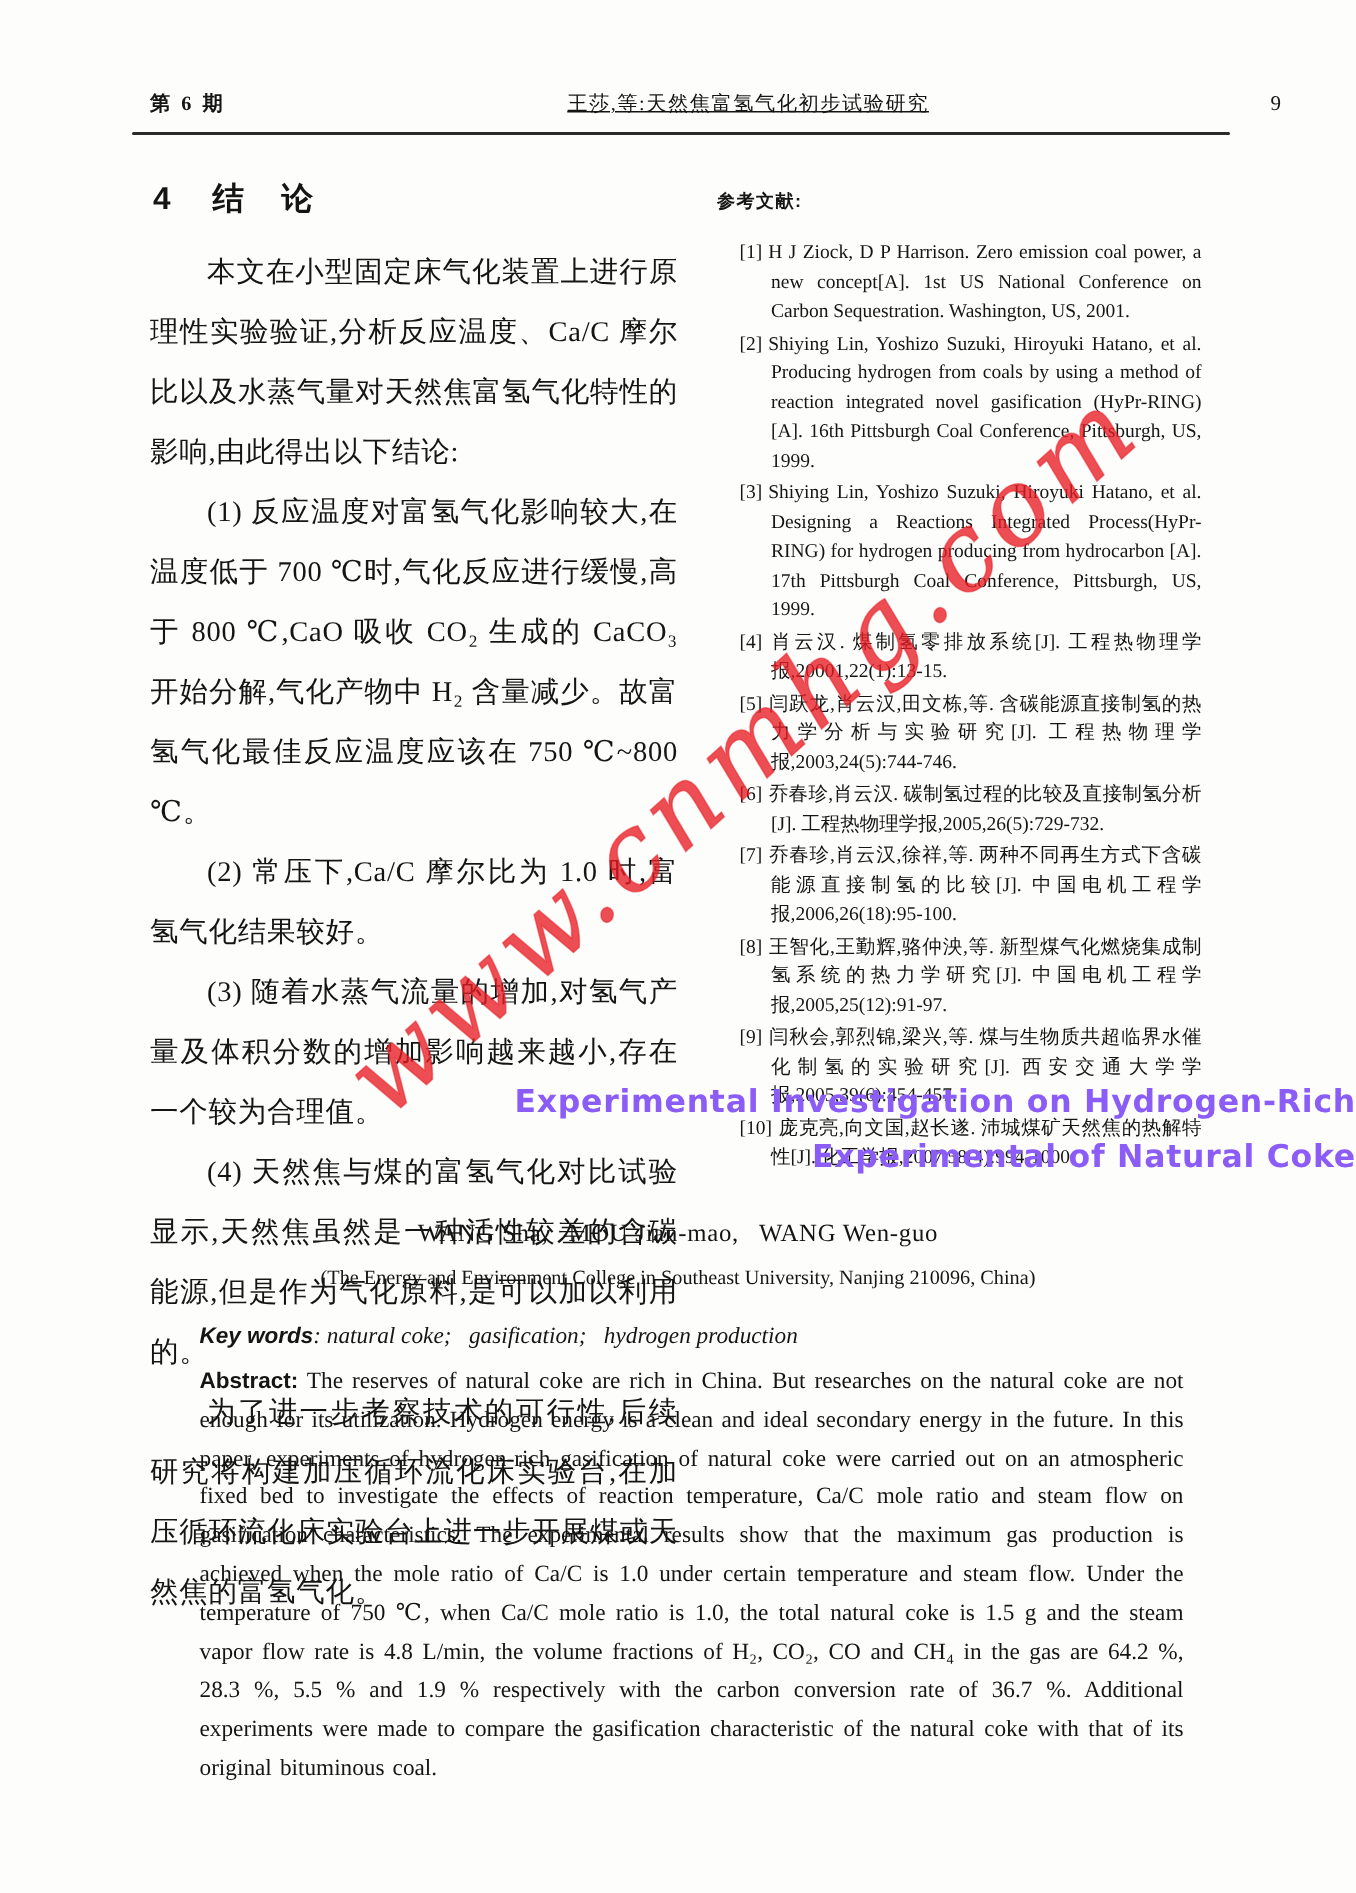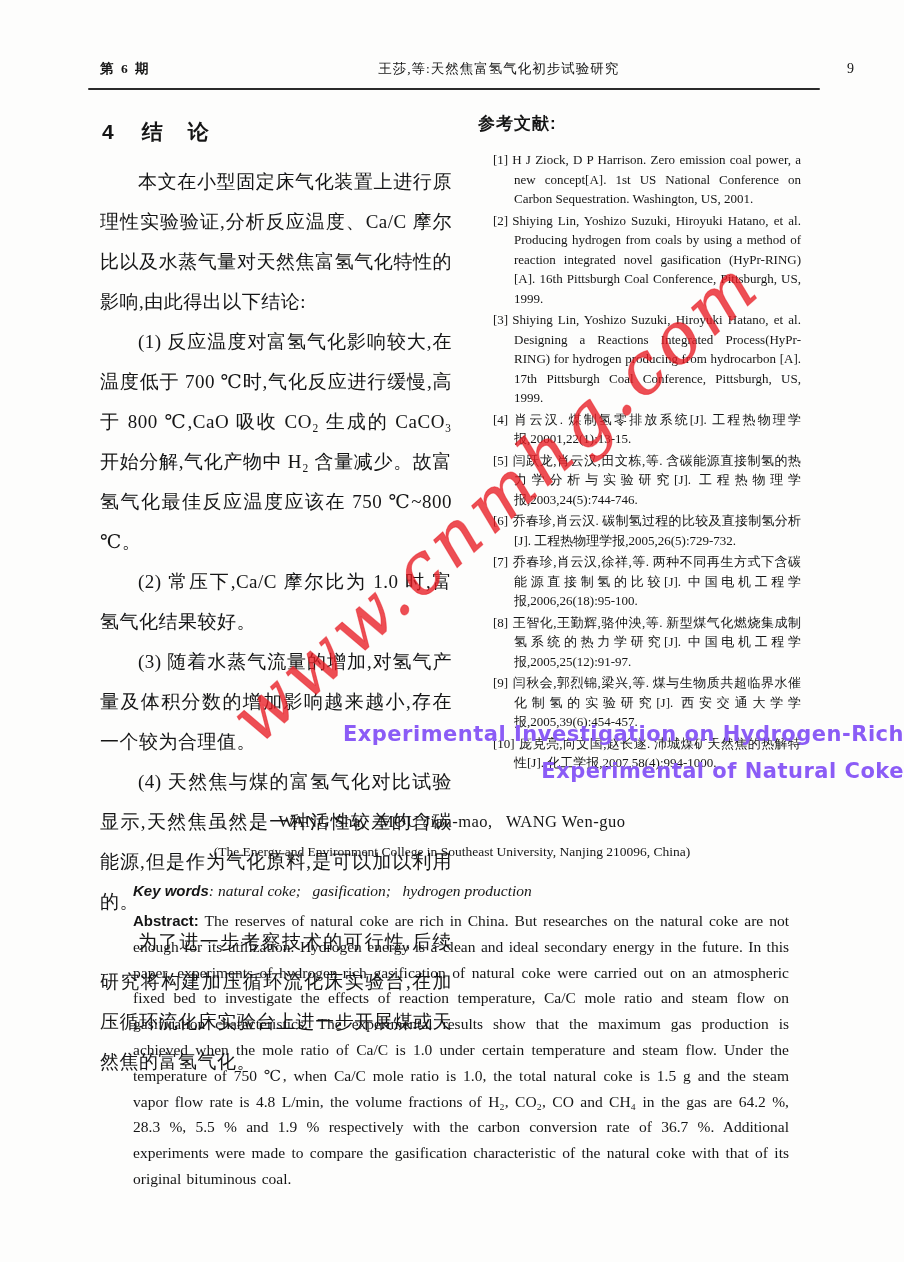--- a/index.html
+++ b/index.html
@@ -10,21 +10,21 @@
     font-family:"Liberation Serif","DejaVu Serif",serif;
     padding-left:42px;
   }
   
   .hdr{
     position:absolute;top:60px;left:100px;right:92px;
     display:flex;justify-content:space-between;align-items:baseline;
     font-size:13.5px;
   }
   .hdr .issue{font-weight:bold;letter-spacing:2px;}
-  .hdr .running{letter-spacing:1px;}
+  .hdr .running{letter-spacing:1px;text-decoration:underline;}
   .hdr .pageno{font-size:14px;}
   .hdr-rule{
     position:absolute;top:88px;left:88px;width:732px;height:2px;
     background:#2b2b2b;border-radius:1px;
   }
   
   .cols{
     position:absolute;top:104px;left:100px;width:716px;
     display:flex;gap:26px;
   }
@@ -36,21 +36,21 @@
     font-family:"Liberation Sans","DejaVu Sans",sans-serif;
     font-weight:bold;font-size:21px;margin:14px 0 16px 2px;letter-spacing:2px;
   }
   .con-par{
     margin:0;font-size:19px;line-height:40px;text-align:justify;
     text-indent:2em;letter-spacing:0.5px;
   }
   
   .ref-head{
     font-family:"Liberation Sans","DejaVu Sans",sans-serif;
-    font-weight:bold;font-size:17px;margin:8px 0 6px 0;letter-spacing:1px;
+    font-weight:bold;font-size:12px;margin:22px 0 6px 0;letter-spacing:1px;
   }
   .ref-list{margin:15px;padding:0;list-style:none;}
   .ref-list li{
     font-size:13px;line-height:19.5px;text-align:justify;
     padding-left:21px;text-indent:-21px;margin-bottom:2px;
   }
   .ref-label{margin-right:4px;}
   
   .eng{position:absolute;top:716px;left:0;width:904px;text-align:center;}
   .eng-title{

